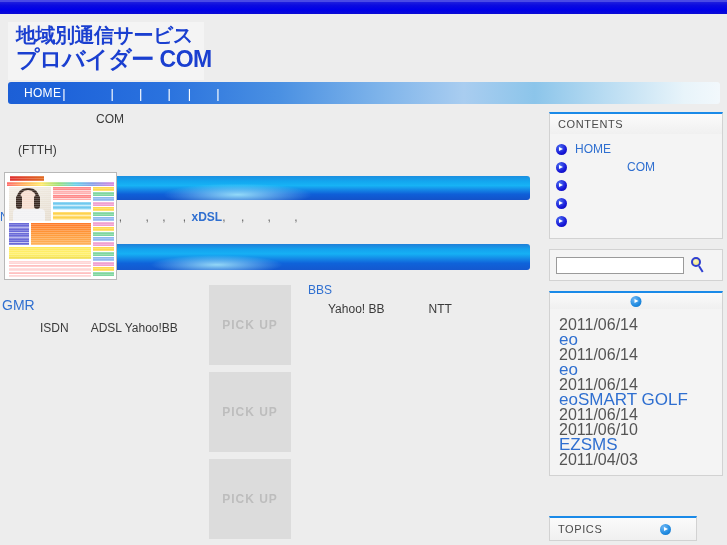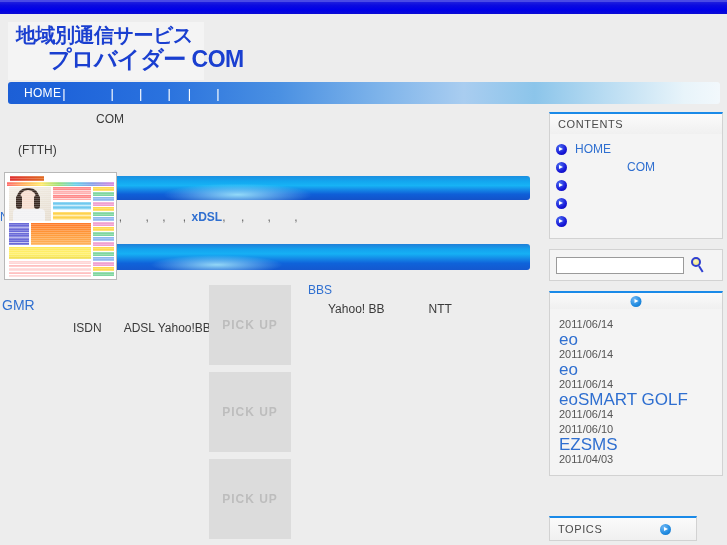--- a/index.html
+++ b/index.html
@@ -33,21 +33,21 @@
     padding: 3px 6px 0 8px;
   }
   .logo-l1, .logo-l2 {
     color: #1a3fd0;
     font-weight: bold;
     letter-spacing: -0.5px;
     line-height: 1.08;
     white-space: nowrap;
   }
   .logo-l1 { font-size: 20px; }
-  .logo-l2 { font-size: 23px; margin-left: 32px; }
+  .logo-l2 { font-size: 23px; }
 
   
   .navbar {
     position: absolute; left: 8px; top: 82px;
     width: 712px; height: 22px;
     border-radius: 3px;
     background: linear-gradient(to right,
       #1c5fd6 0%, #1f64da 8%, #2a72de 22%, #4a90e2 38%,
       #7db3ea 52%, #a9cdf0 64%, #8cc5ea 74%, #b9dcf2 84%, #e8f4fa 95%, #f2f8fc 100%);
     overflow: hidden;
@@ -148,21 +148,20 @@
   .t-grid  { position:absolute; left:0; top:0; width:107px; height:102px;
              background: repeating-linear-gradient(to bottom, rgba(255,255,255,0) 0 1px, rgba(255,255,255,.22) 1px 2px); }
 
   .gmr-link {
     position: absolute; left: 2px; top: 297px;
     font-size: 14px; color: #2f6fd0; text-decoration: none;
   }
   .below-thumb {
     position: absolute; left: 40px; top: 321px; font-size: 12px; color: #3a3a3a;
     white-space: nowrap;
-    margin-left: 33px;
   }
   .below-thumb .g2 { padding-left: 22px; }
 
   
   .pu {
     position: absolute; width: 82px; height: 80px;
     background: #dcdcdc;
     color: #bdbdbd; font-size: 12px; font-weight: bold; letter-spacing: 1px;
     display: flex; align-items: center; justify-content: center;
   }
@@ -235,21 +234,21 @@
     width: 11px; height: 11px; border-radius: 50%;
     background: radial-gradient(circle at 35% 30%, #6fb8f5 0%, #1f8ae0 60%, #1570c0 100%);
   }
   .news-arrow-btn::after {
     content: ""; position: absolute; left: 3.5px; top: 3px;
     border-left: 4px solid #ffffff;
     border-top: 2.5px solid transparent;
     border-bottom: 2.5px solid transparent;
   }
   .news-body { padding: 8px 6px 8px 9px; }
-  .news-date { font-size: 11px; color: #555555; line-height: 15px; }
+  .news-date { font-size: 16px; color: #555555; line-height: 15px; }
   .news-link { font-size: 17px; color: #2f6fd0; text-decoration: none; display: block; line-height: 15px; }
 
   .topics-panel {
     position: absolute; left: 549px; top: 516px; width: 148px;
     border: 1px solid #d2d2d2; border-top: 2px solid #1a8ae8; background: #fdba74;
   }
   .topics-head { height: 22px; line-height: 22px; padding-left: 8px; position: relative;
     font-size: 11px; color: #4a4a4a; letter-spacing: 0.6px;
     background: linear-gradient(to bottom,#fbfbfb 0%,#f0f0f0 100%); }
   .topics-arrow {

